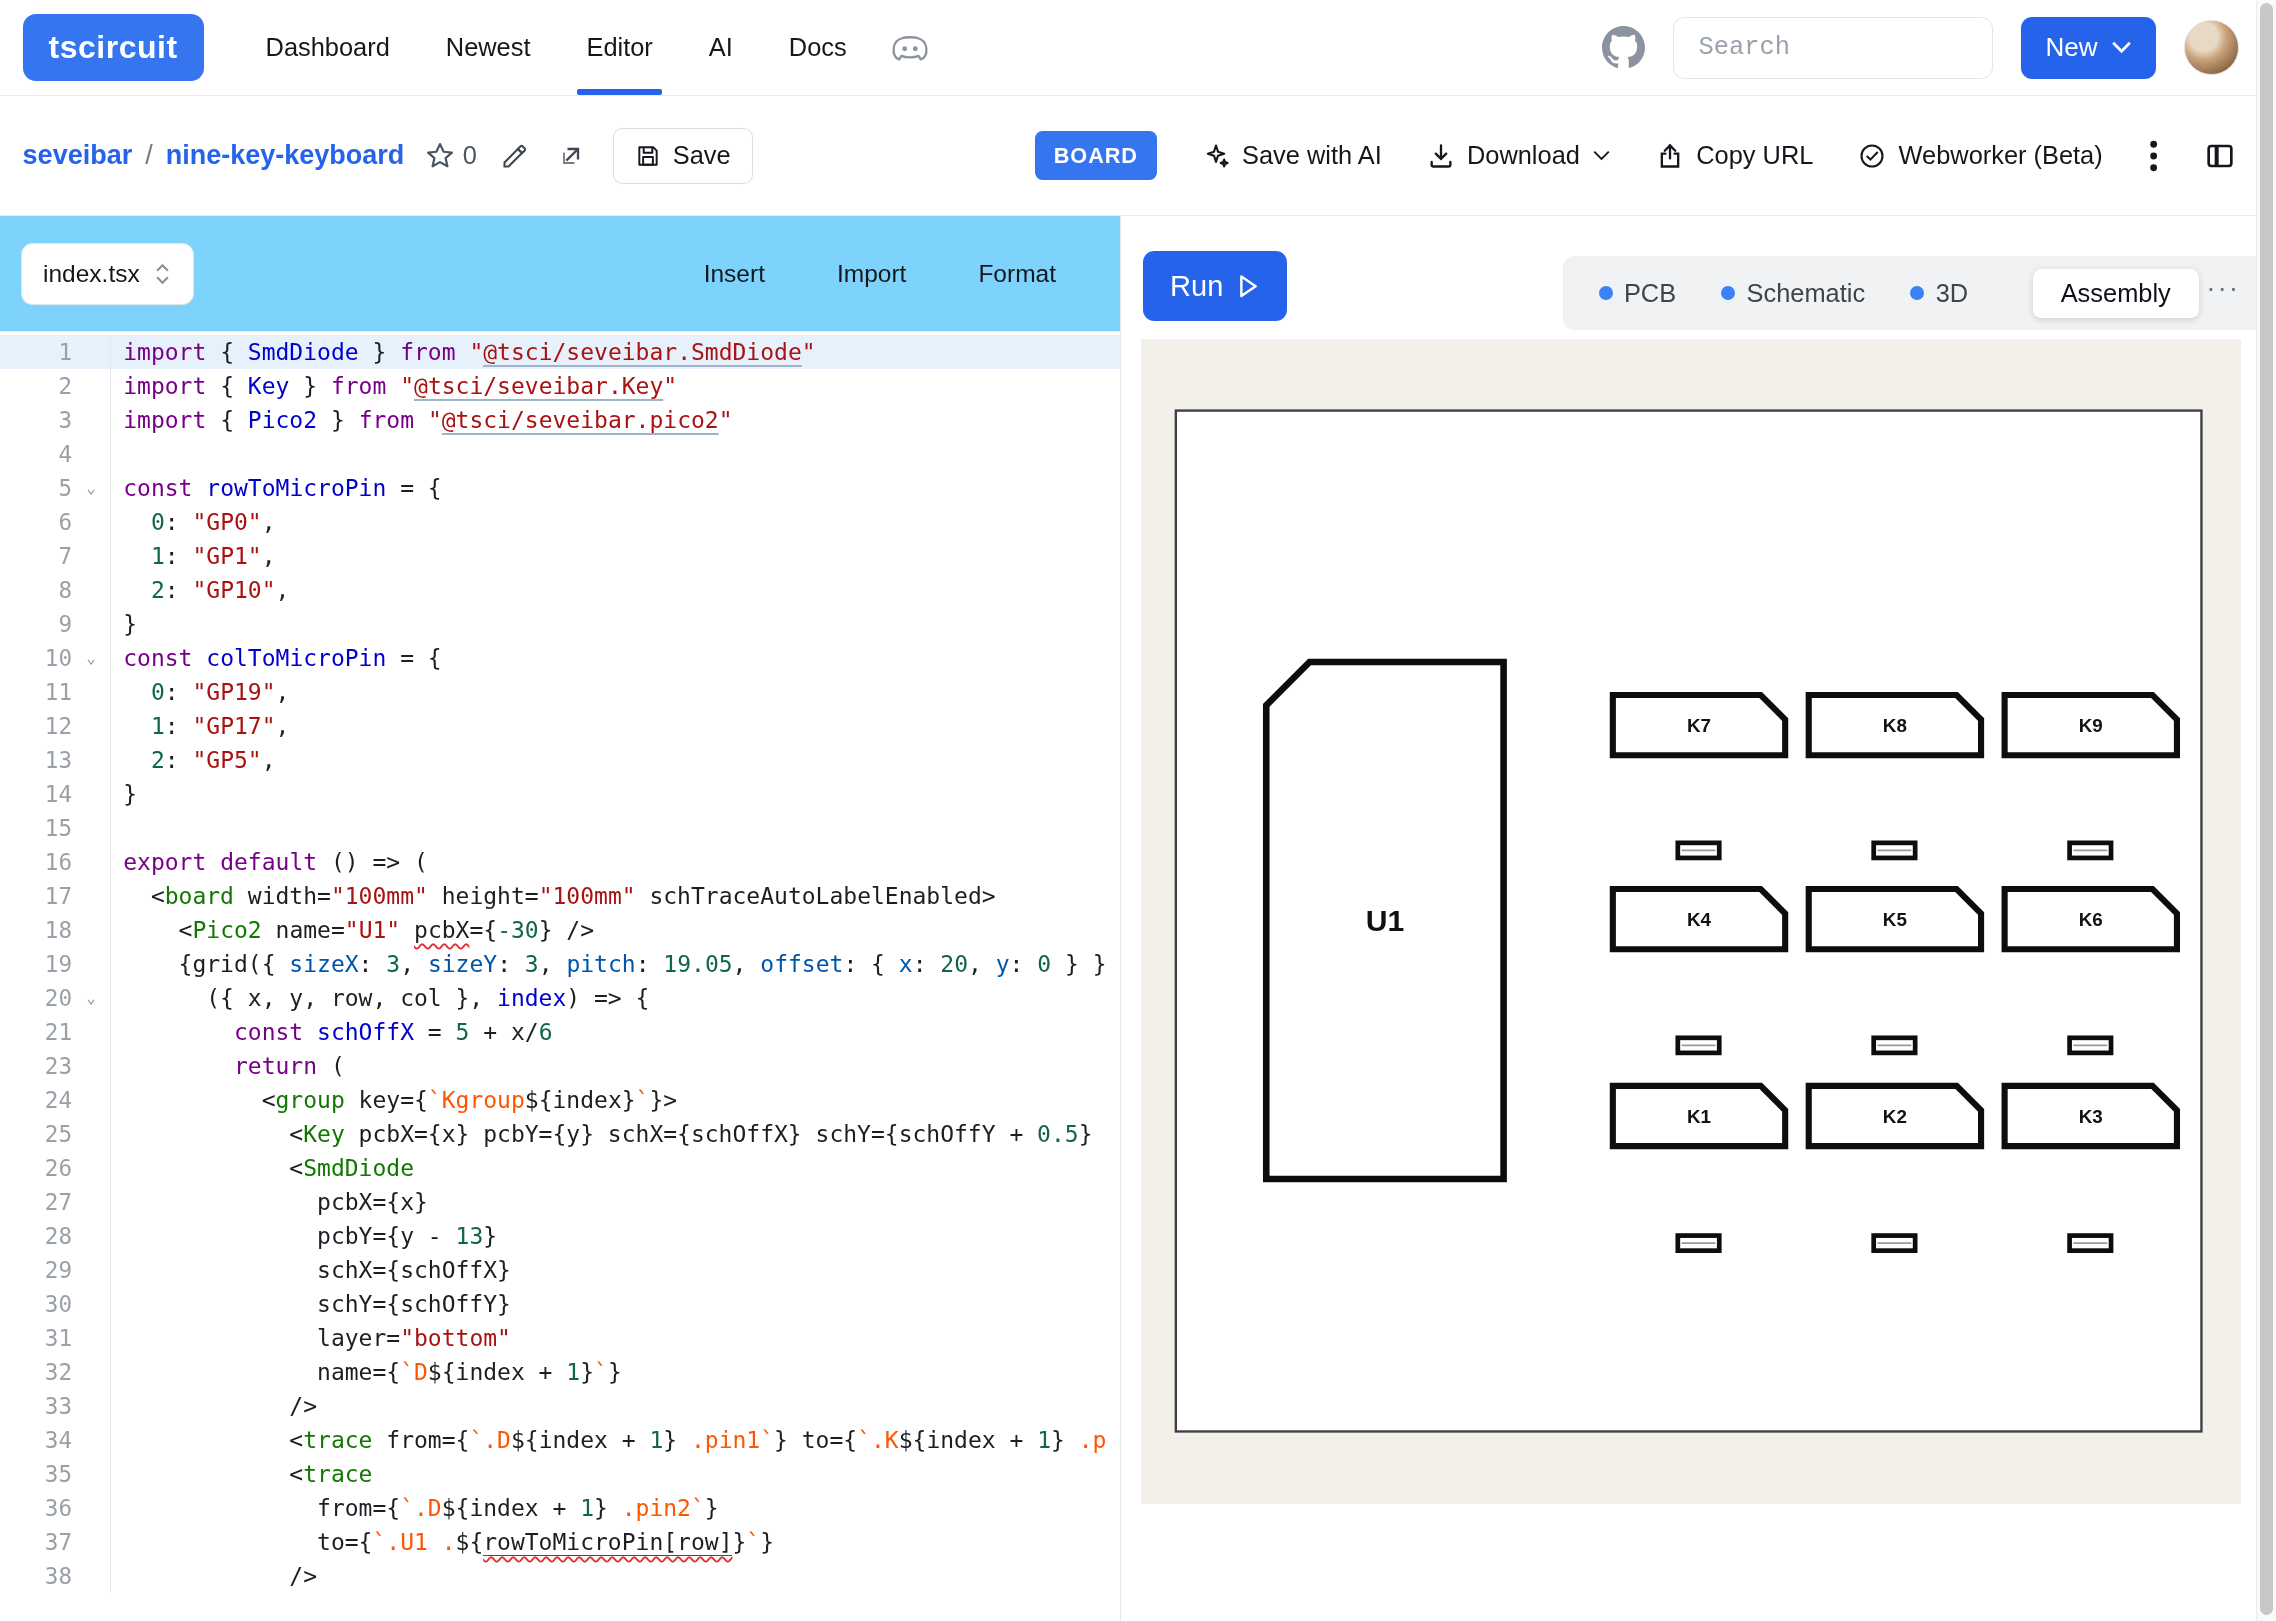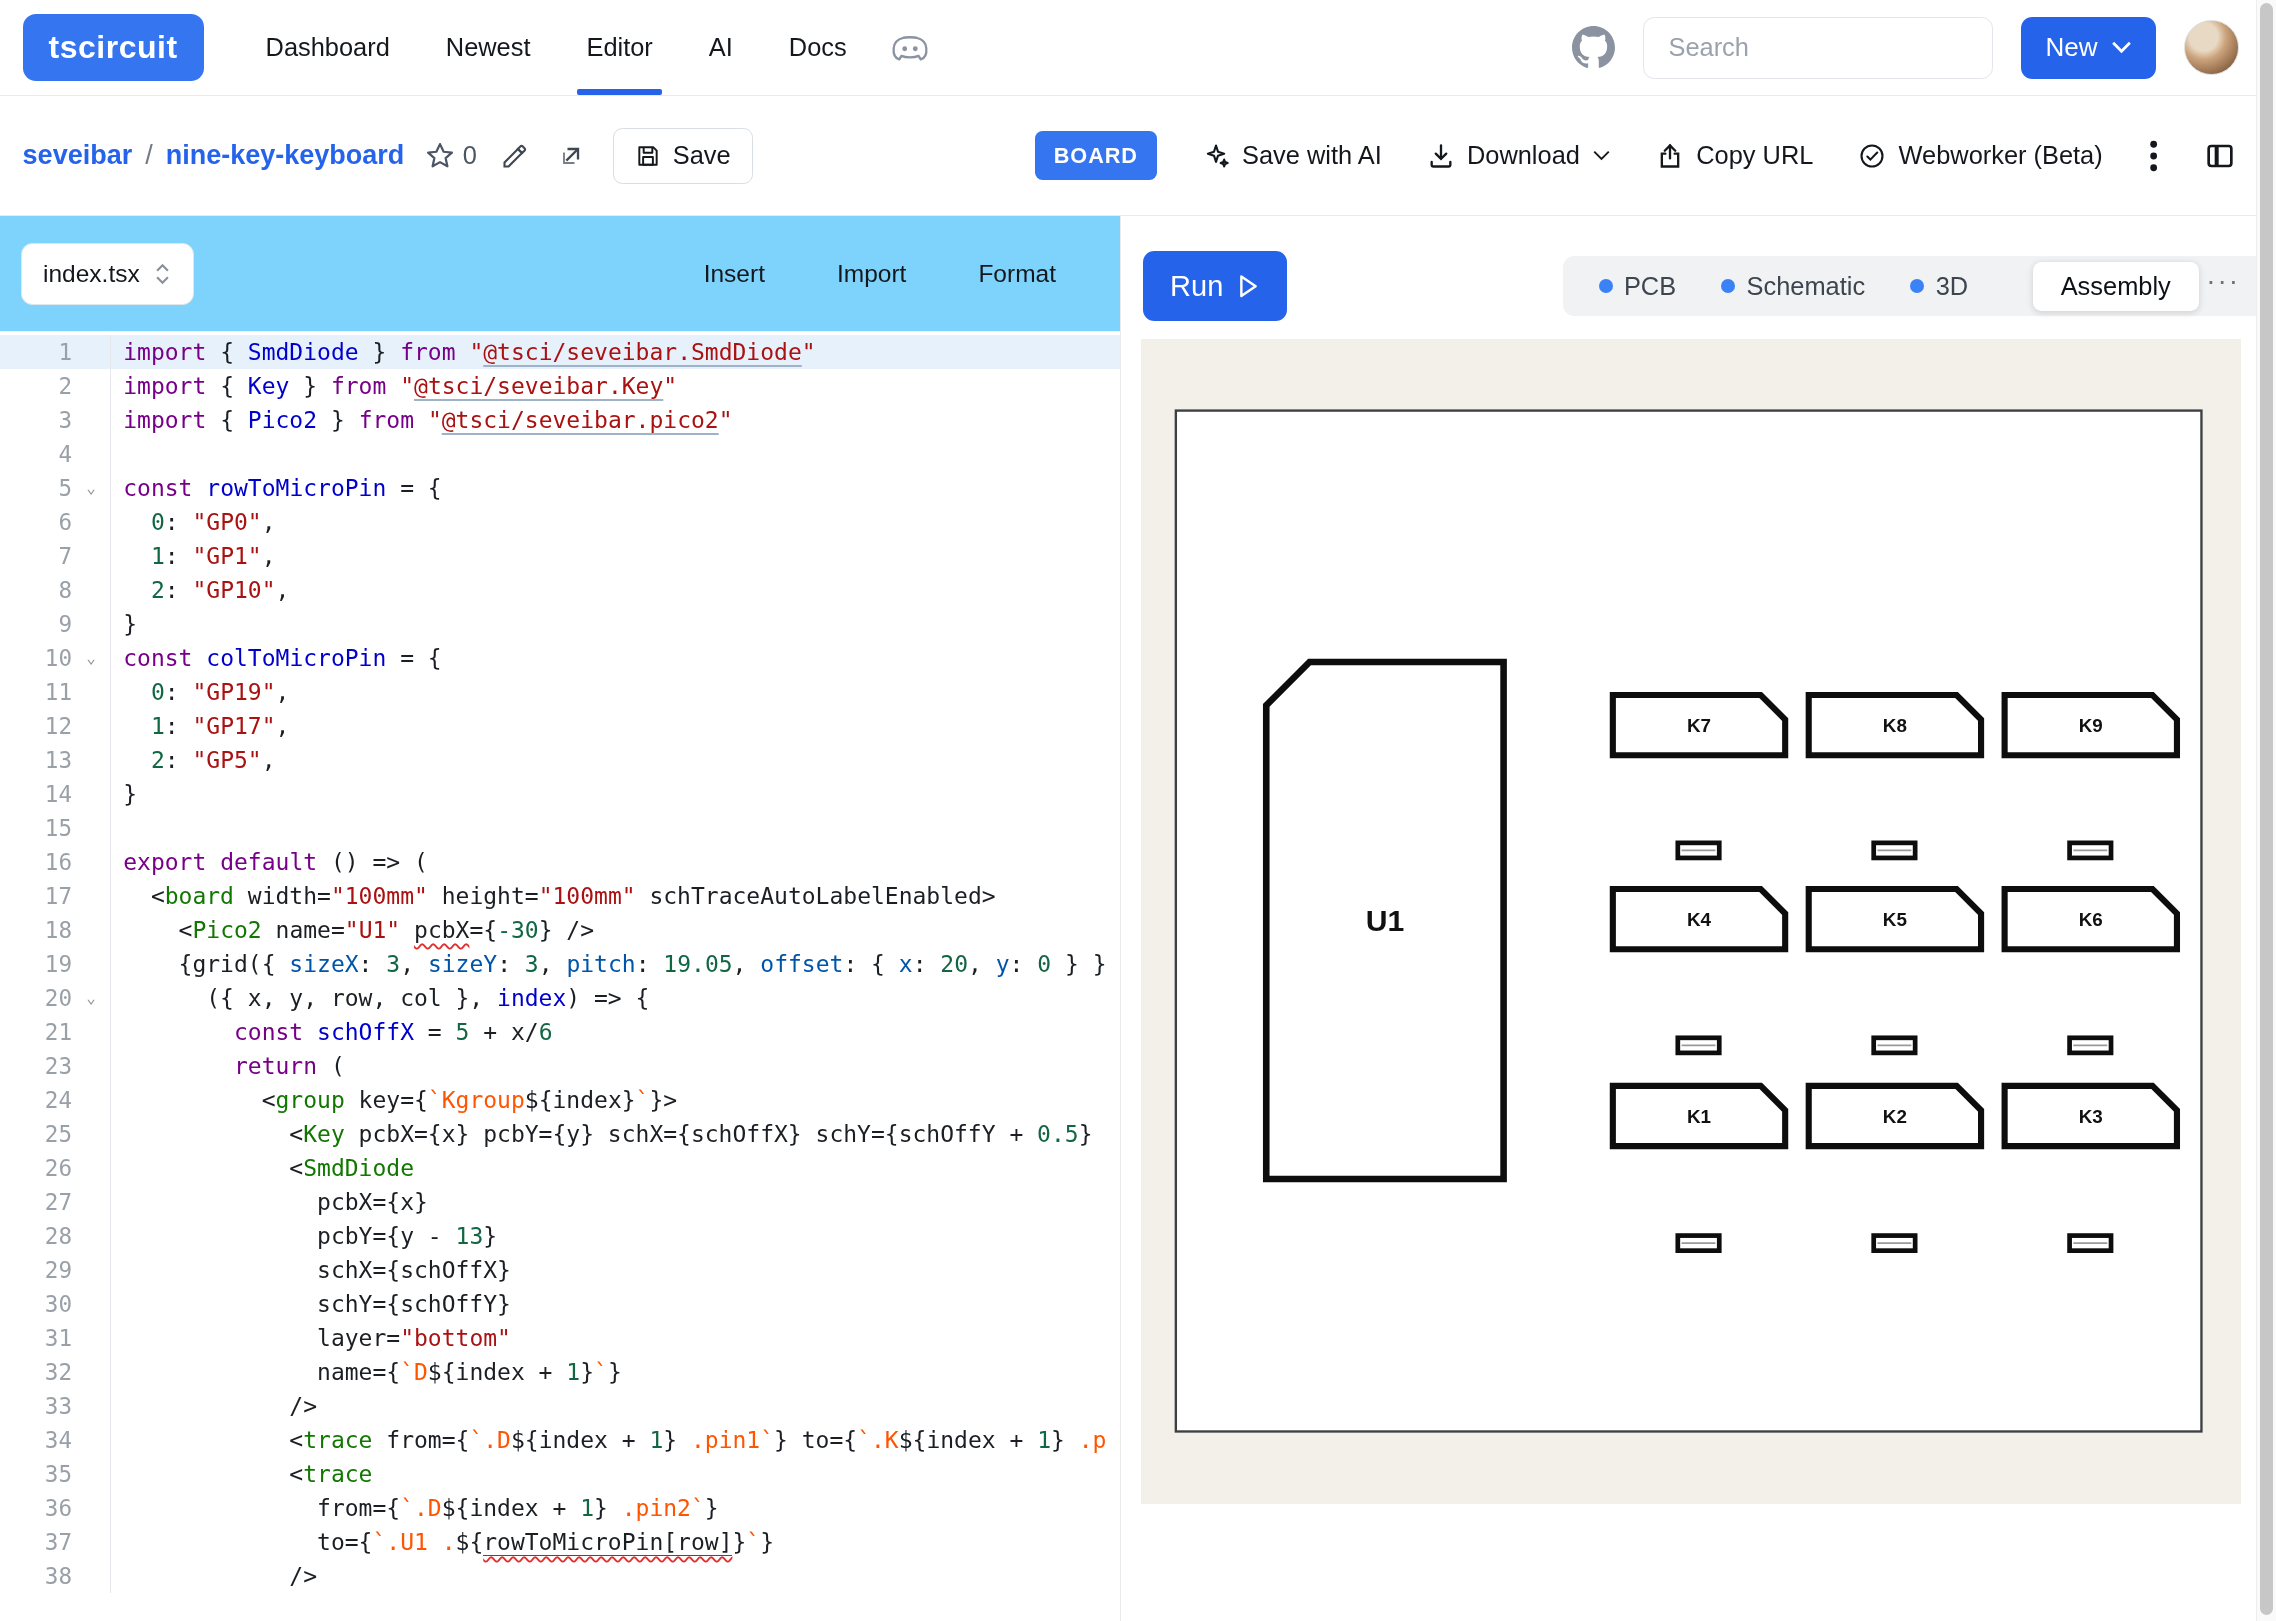--- a/index.html
+++ b/index.html
@@ -16,23 +16,23 @@
   .logo { background:#3575f0; color:#fff; font-weight:bold; font-size:32px;
           padding:15px 26px; border-radius:13px; letter-spacing:0.5px; }
   .navlinks { display:flex; margin-left:34px; height:94px; }
   .navlink { font-size:25.4px; font-weight:500; color:#14181d; padding:0 28px;
              display:flex; align-items:center; position:relative; cursor:pointer; }
   .navlink.active::after { content:""; position:absolute; left:19px; right:19px; bottom:0;
                            height:5.6px; background:#2563eb; border-radius:1.9px; }
   .discord { margin-left:15px; color:#8b93a1; display:flex; align-items:center; }
   .nav-right { margin-left:auto; display:flex; align-items:center; gap:28px; }
   .gh { color:#8b93a1; }
-  .search { width:350px; height:62px; border:1.9px solid #e2e6eb; border-radius:11.3px;
+  .search { width:320px; height:62px; border:1.9px solid #e2e6eb; border-radius:11.3px;
             padding:0 24.5px; font-size:25.4px; color:#2b3137; outline:none;
-            font-family:Liberation Sans, sans-serif; }
+            font-family:Liberation Mono, monospace; }
   .search::placeholder { color:#99a2ad; }
   .btn-new { background:#2563eb; color:#fff; border:none; height:62px; padding:0 24.5px;
              border-radius:11.3px; font-size:26px; font-weight:500; display:flex;
              align-items:center; gap:13px; cursor:pointer; font-family:inherit; }
   .avatar { width:55px; height:55px; border-radius:50%;
             background:radial-gradient(circle at 35% 30%, #e8d9c4 0 28%, #caa27a 45%, #7e573a 85%);
             border:0.9px solid #ddd; }
 
   
   .subbar { height:120px; display:flex; align-items:center; padding:0 41px 0 22.6px;
@@ -83,21 +83,21 @@
   .tk-u { color:#aa1111; text-decoration:underline; text-decoration-color:#9fb3c8; text-underline-offset:4.7px; }
   .tk-w { color:#1b1f24; text-decoration:underline wavy #e03131; text-decoration-thickness:1.9px; text-underline-offset:4.7px; }
   .tk-q { color:#1b1f24; border-bottom:1.9px solid #4a4f55; text-decoration:underline wavy #e03131; text-decoration-thickness:1.9px; text-underline-offset:5.6px; }
 
   
   .preview-pane { flex:1; position:relative; background:#fff; }
   .btn-run { position:absolute; left:21.7px; top:35px; width:144px; height:70px;
              background:#2563eb; color:#fff; border:none; border-radius:11.3px;
              font-size:29px; font-weight:500; display:flex; align-items:center;
              justify-content:center; gap:15px; cursor:pointer; font-family:inherit; }
-  .tabs { position:absolute; left:442px; top:40px; height:60px; background:#f0f2f4;
+  .tabs { position:absolute; left:442px; top:40px; height:74px; background:#f0f2f4;
           border-radius:11.3px; display:flex; align-items:center; padding:0 13px; }
   .tab { display:flex; align-items:center; gap:11.3px; font-size:25.4px; color:#3d454f;
          padding:0 22.6px; cursor:pointer; }
   .tab .dot { width:14px; height:14px; border-radius:50%; background:#3b82f6; }
   .tab.active { background:#fff; color:#0d1117; border-radius:8.5px; height:49px;
                 padding:0 28px; font-weight:500; box-shadow:0 1.9px 7.5px rgba(0,0,0,0.14);margin-left:42px; }
   .tab-more { font-size:28px; color:#6a7280; padding:0 13px 9.4px 7.5px; cursor:pointer; letter-spacing:1.9px; }
   .canvas { position:absolute; left:20px; top:123px; width:1100px; height:1165px;
             background:#f3f0e9; }
 

